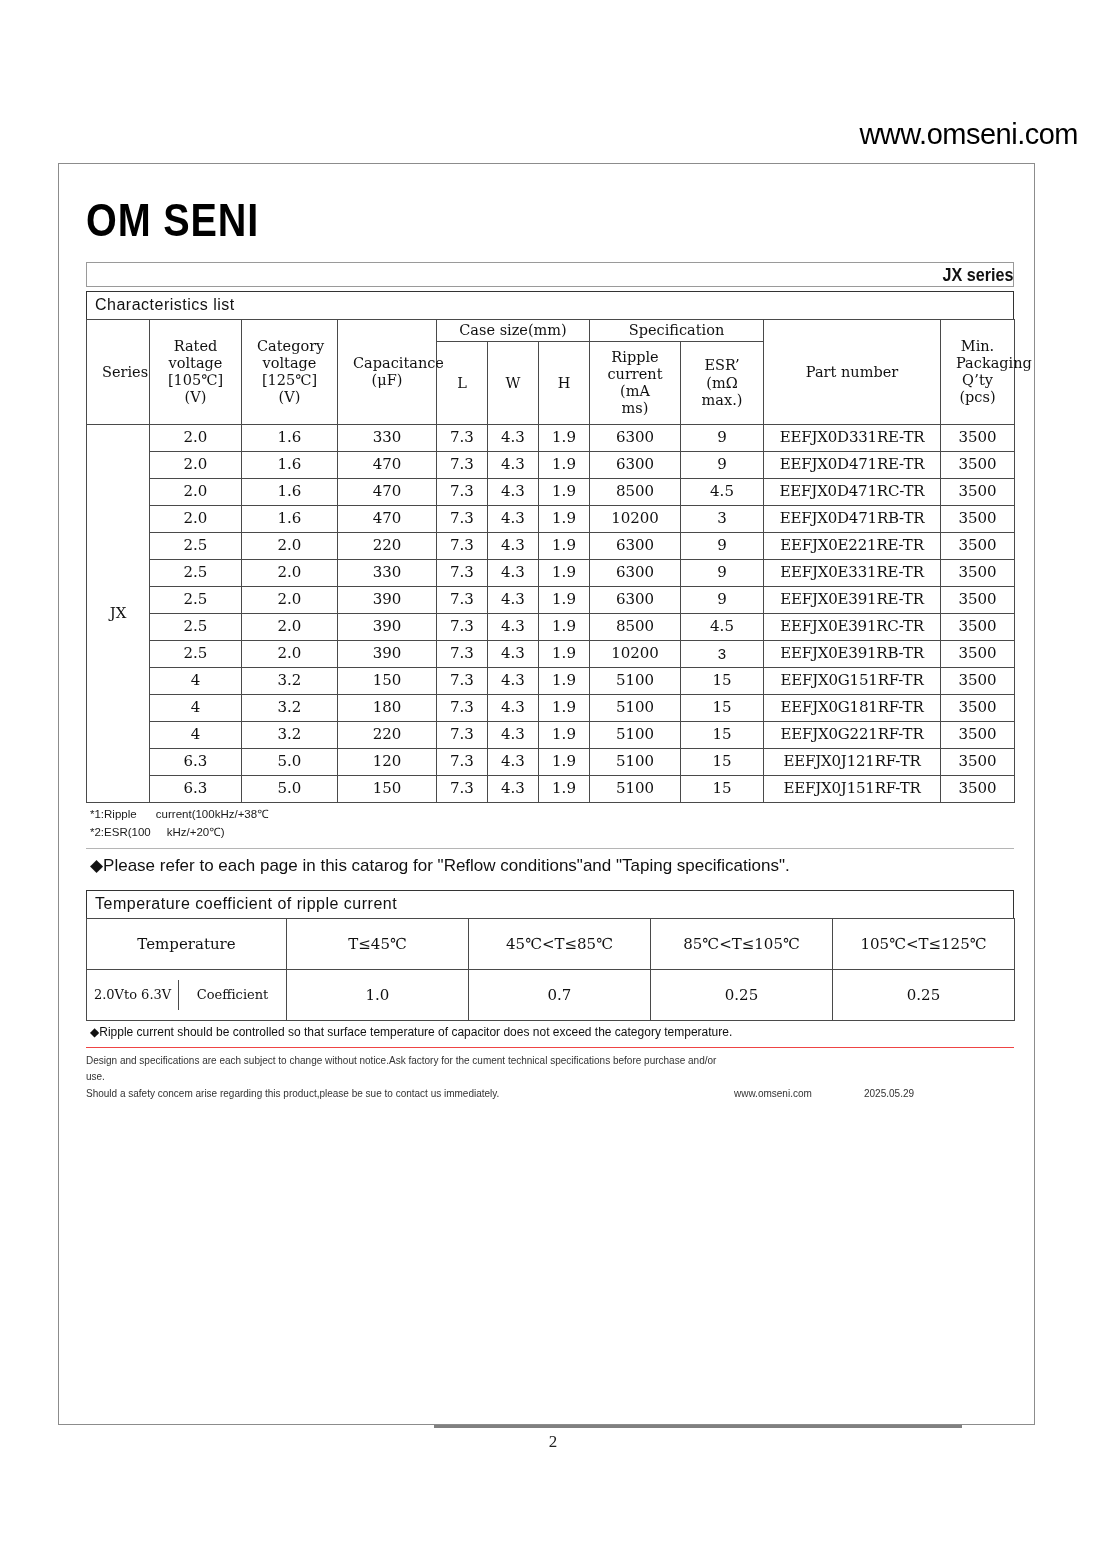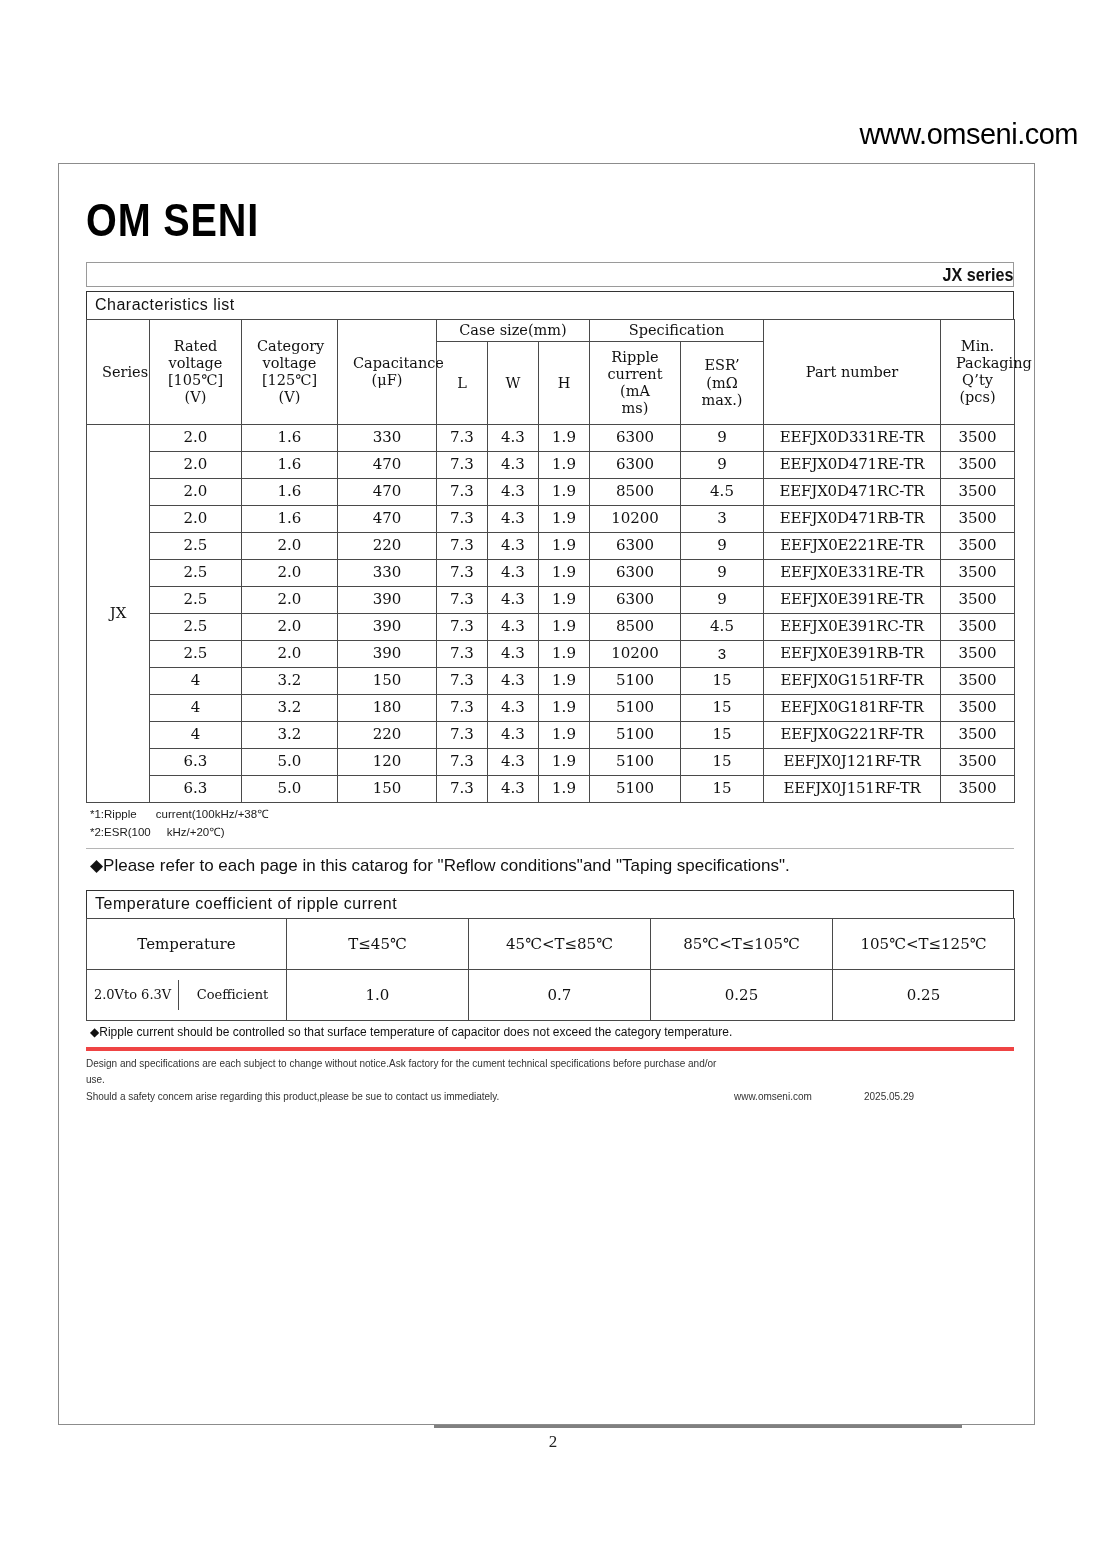--- a/index.html
+++ b/index.html
@@ -146,21 +146,21 @@
   }
   .tc-split .inner .coef{width:54%;}
   .temp-note{
     font-family:"Liberation Sans",sans-serif;
     font-size:12px;
     padding:4px 0 0 4px;
   }
   
   .disclaimer{
     margin-top:8px;
-    border-top:4px solid #ef4444;
+    border-top:1px solid #ef4444;
     padding-top:5px;
     font-family:"Liberation Sans",sans-serif;
     font-size:10px;
     line-height:1.65;
     color:#333;
   }
   .disc-row{display:flex;}
   .disc-row .c1{flex:0 0 648px;}
   .disc-row .c2{flex:0 0 130px;}
   .disc-row .c3{flex:0 0 auto;}

